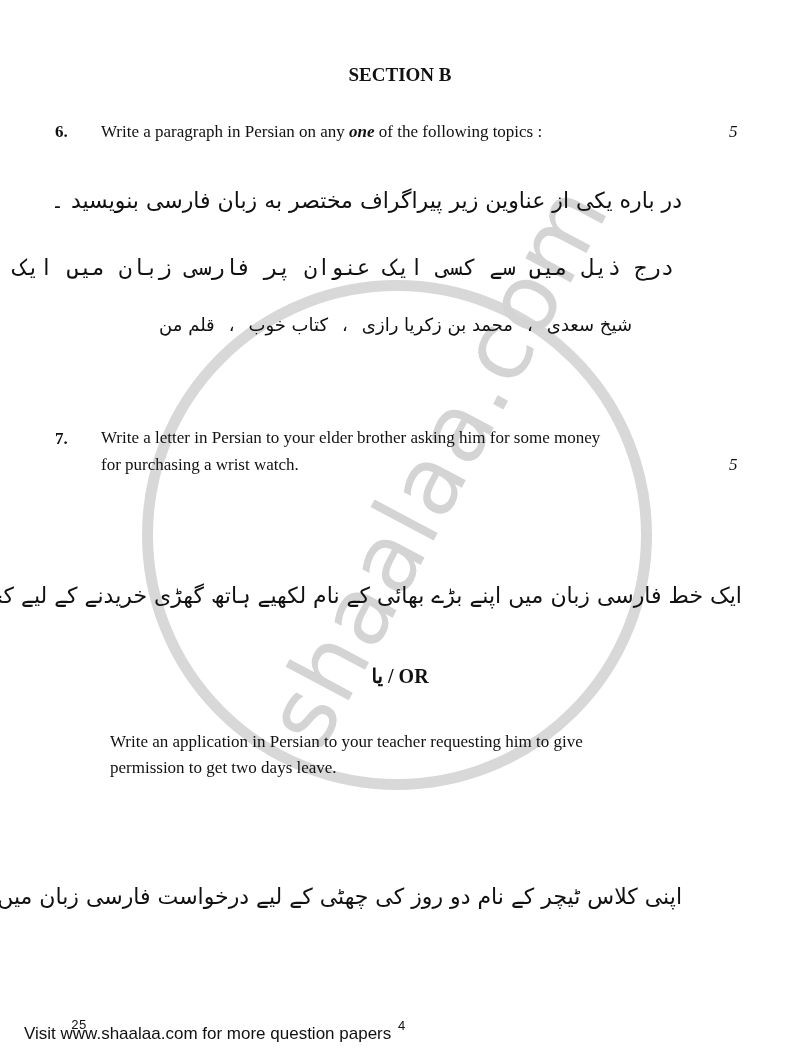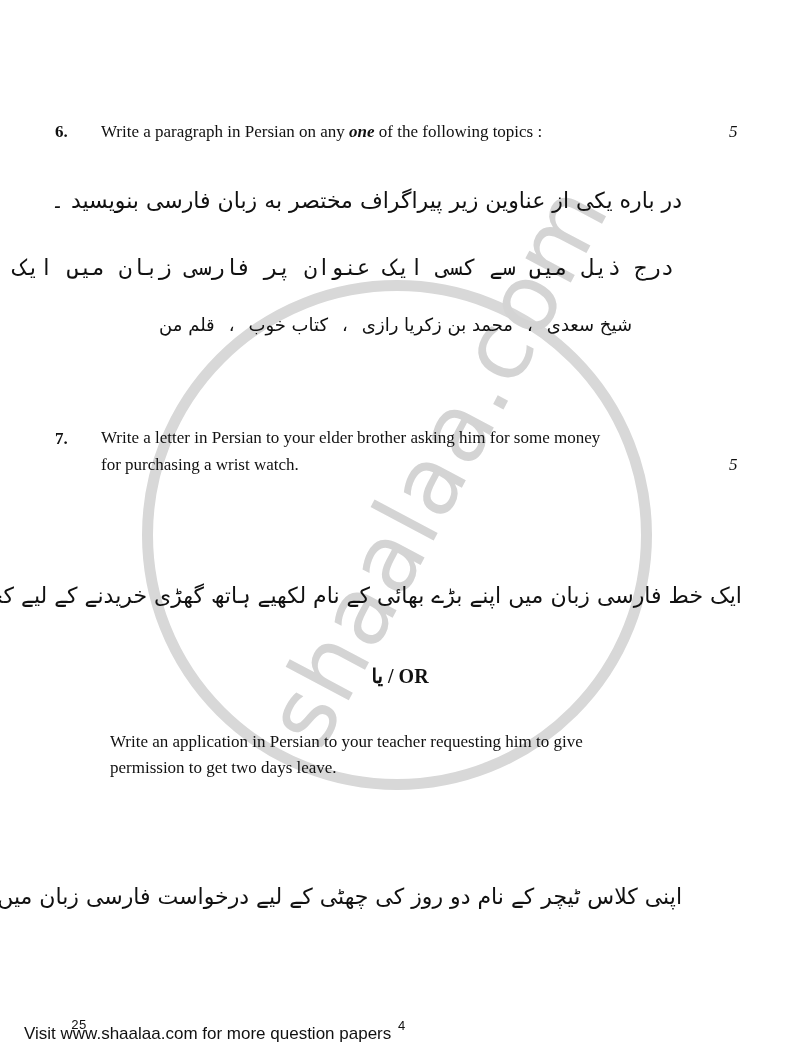--- a/index.html
+++ b/index.html
@@ -45,20 +45,21 @@
     b.emph { font-style: italic; }
   </style>
 </head>
 <body>
 
 <div class="watermark-circle"></div>
 <div class="watermark-text">shaalaa.com</div>
 
 <div class="content">
 
+  <div class="section-title">SECTION B</div>
 
   <div class="q-num" style="top:122px; left:55px;">6.</div>
   <div class="q-text" style="top:120px; left:101px;">
     <span>Write a paragraph in Persian on any </span><b class="emph">one</b><span> of the following topics :</span>
   </div>
   <div class="marks" style="top:122px; left:729px;">5</div>
 
   <div class="rtl" style="top:188px; right:118px;">در باره یکی از عناوین زیر پیراگراف مختصر به زبان فارسی بنویسید ۔</div>
   <div class="rtl" style="top:255px; right:126px;font-family:Liberation Mono, monospace;">درج ذیل میں سے کسی ایک عنوان پر فارسی زبان میں ایک مختصر پیراگراف لکھیے۔</div>
 

